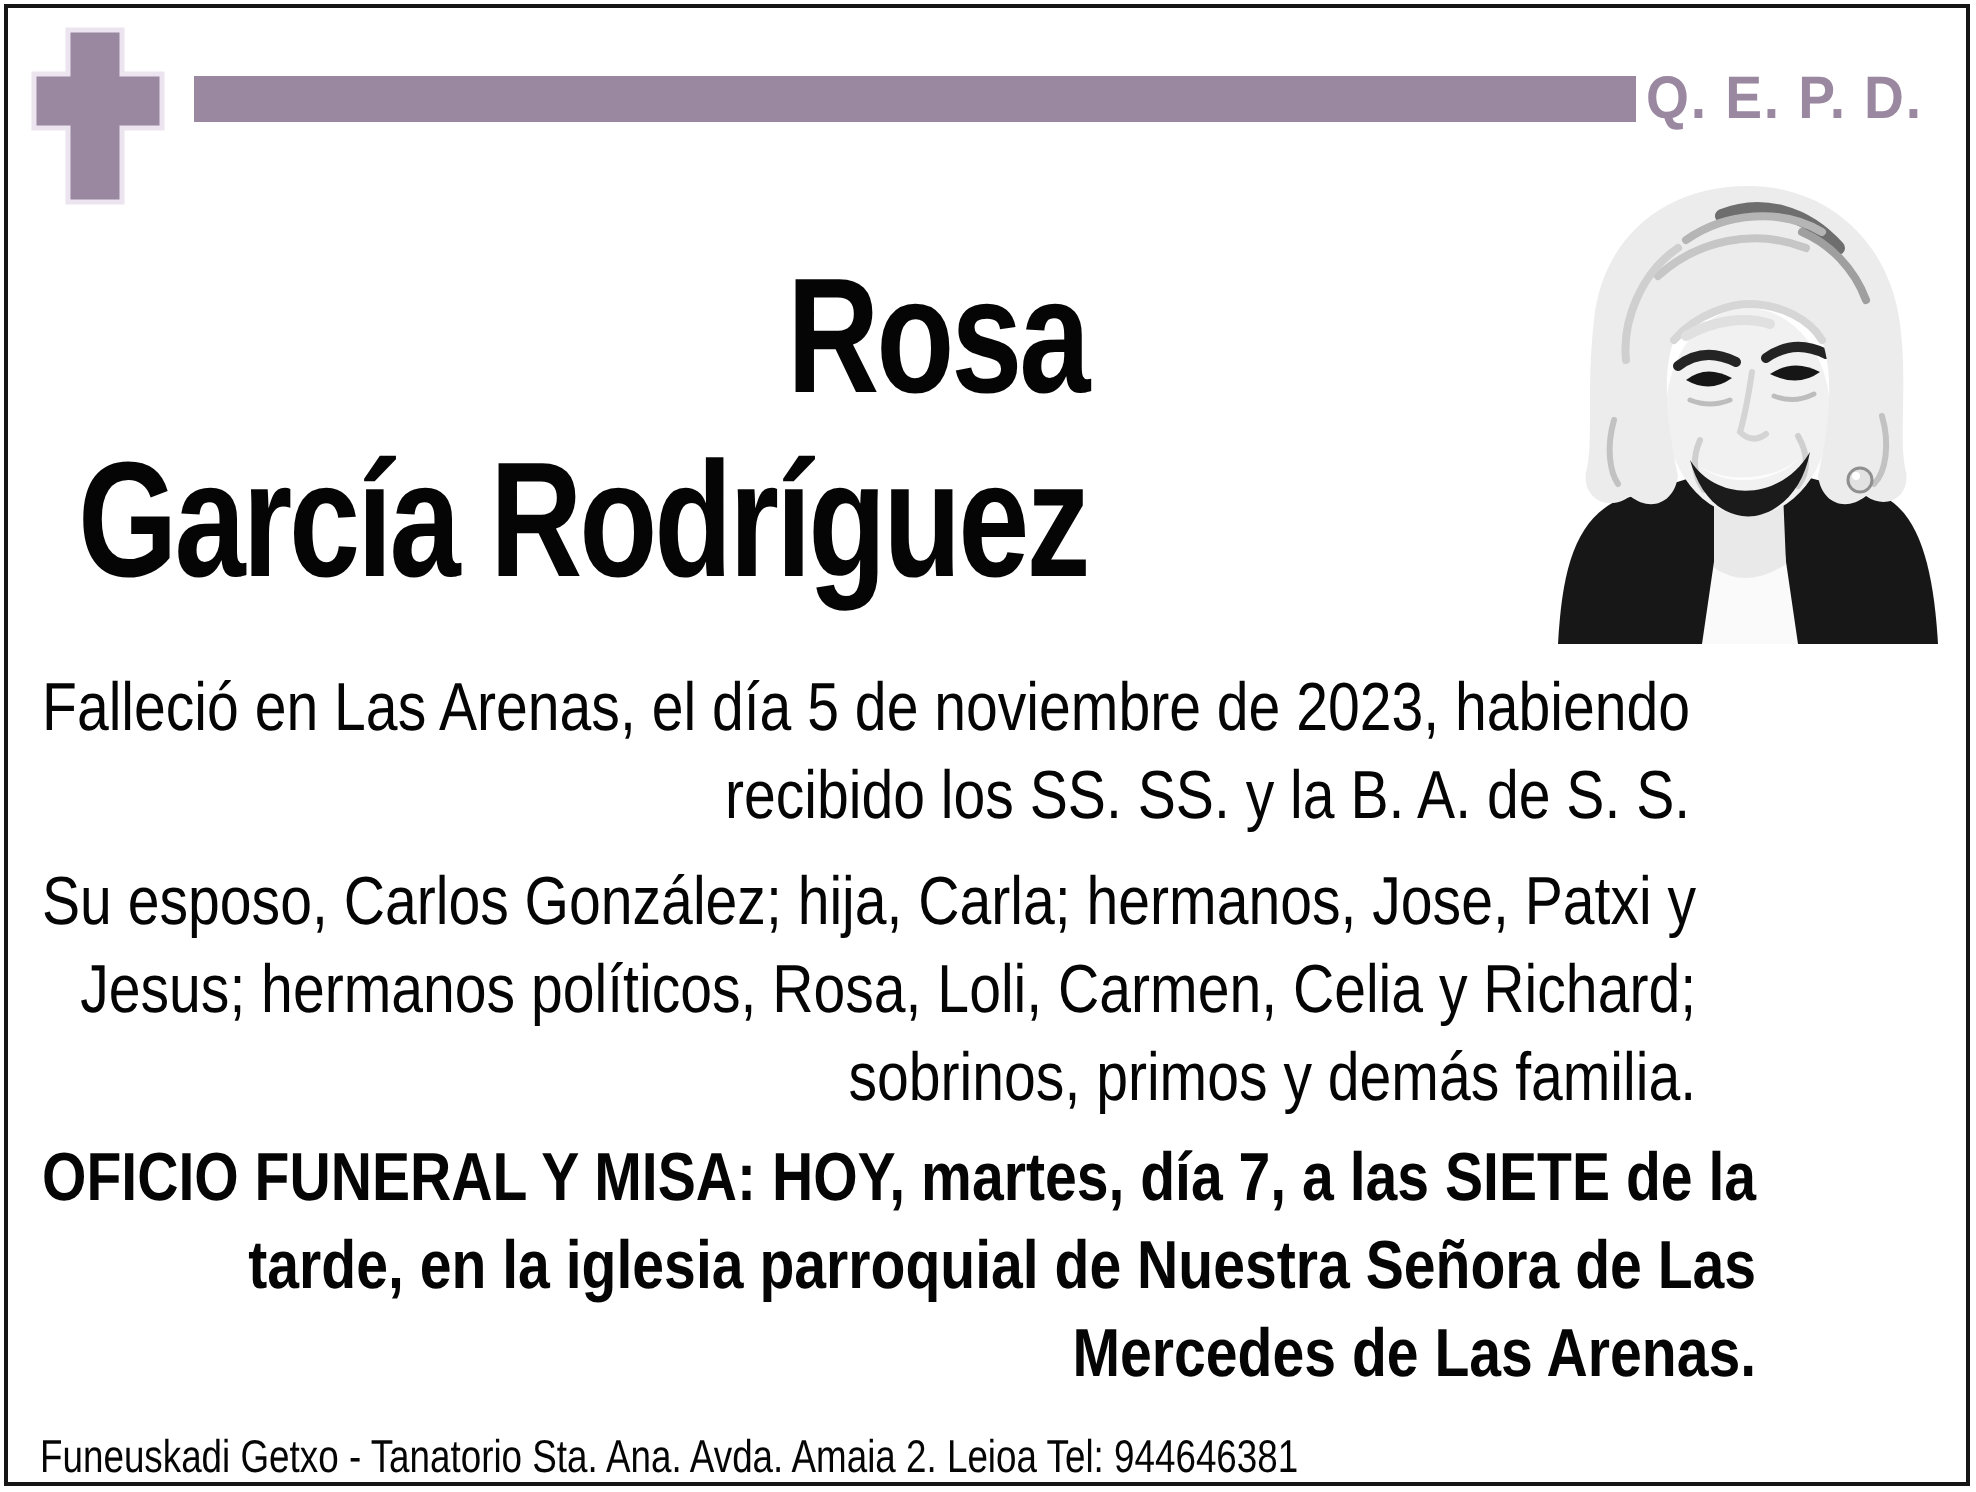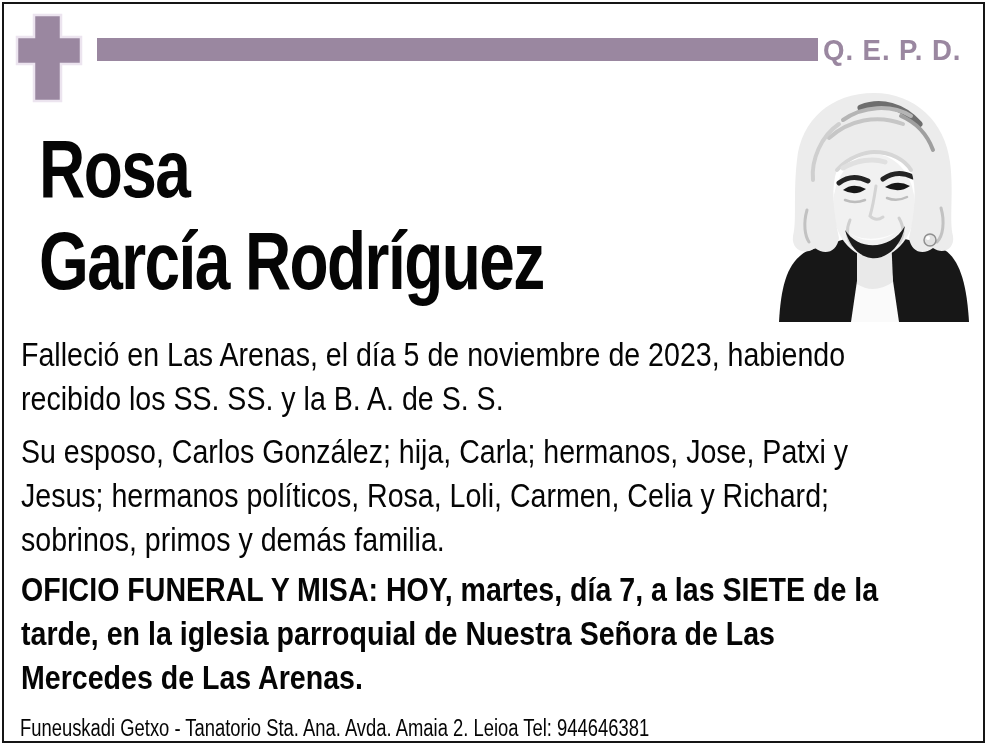--- a/index.html
+++ b/index.html
@@ -4,21 +4,21 @@
 <style>
   :root{
     --accent:#9A87A0;
     --frame:#151515;
     --ink:#000000;
   }
   *{margin:0;padding:0;box-sizing:border-box;}
   html,body{width:988px;height:746px;background:#ffffff;overflow:hidden;}
   body{font-family:"Liberation Sans",sans-serif;color:var(--ink);position:relative;}
 
-  .page{position:absolute;inset:0;background:#ffffff;}
+  .page{position:absolute;inset:0;background:#ffffff;text-align:right;}
   .frame{position:absolute;left:2px;top:2px;right:3px;bottom:3px;border:2px solid var(--frame);pointer-events:none;}
 
   .cross{position:absolute;left:14px;top:12px;width:70px;height:95px;}
   .accent-bar{position:absolute;left:97px;top:38px;width:721px;height:23px;background:var(--accent);}
   .qepd{position:absolute;left:823px;top:33px;font-size:30px;font-weight:700;color:var(--accent);
         letter-spacing:1px;white-space:nowrap;transform:scaleX(0.92);transform-origin:0 0;}
 
   .portrait{position:absolute;left:773px;top:90px;width:202px;height:232px;}
 
   .name{position:absolute;left:39px;top:123px;font-size:82px;line-height:92px;font-weight:700;

